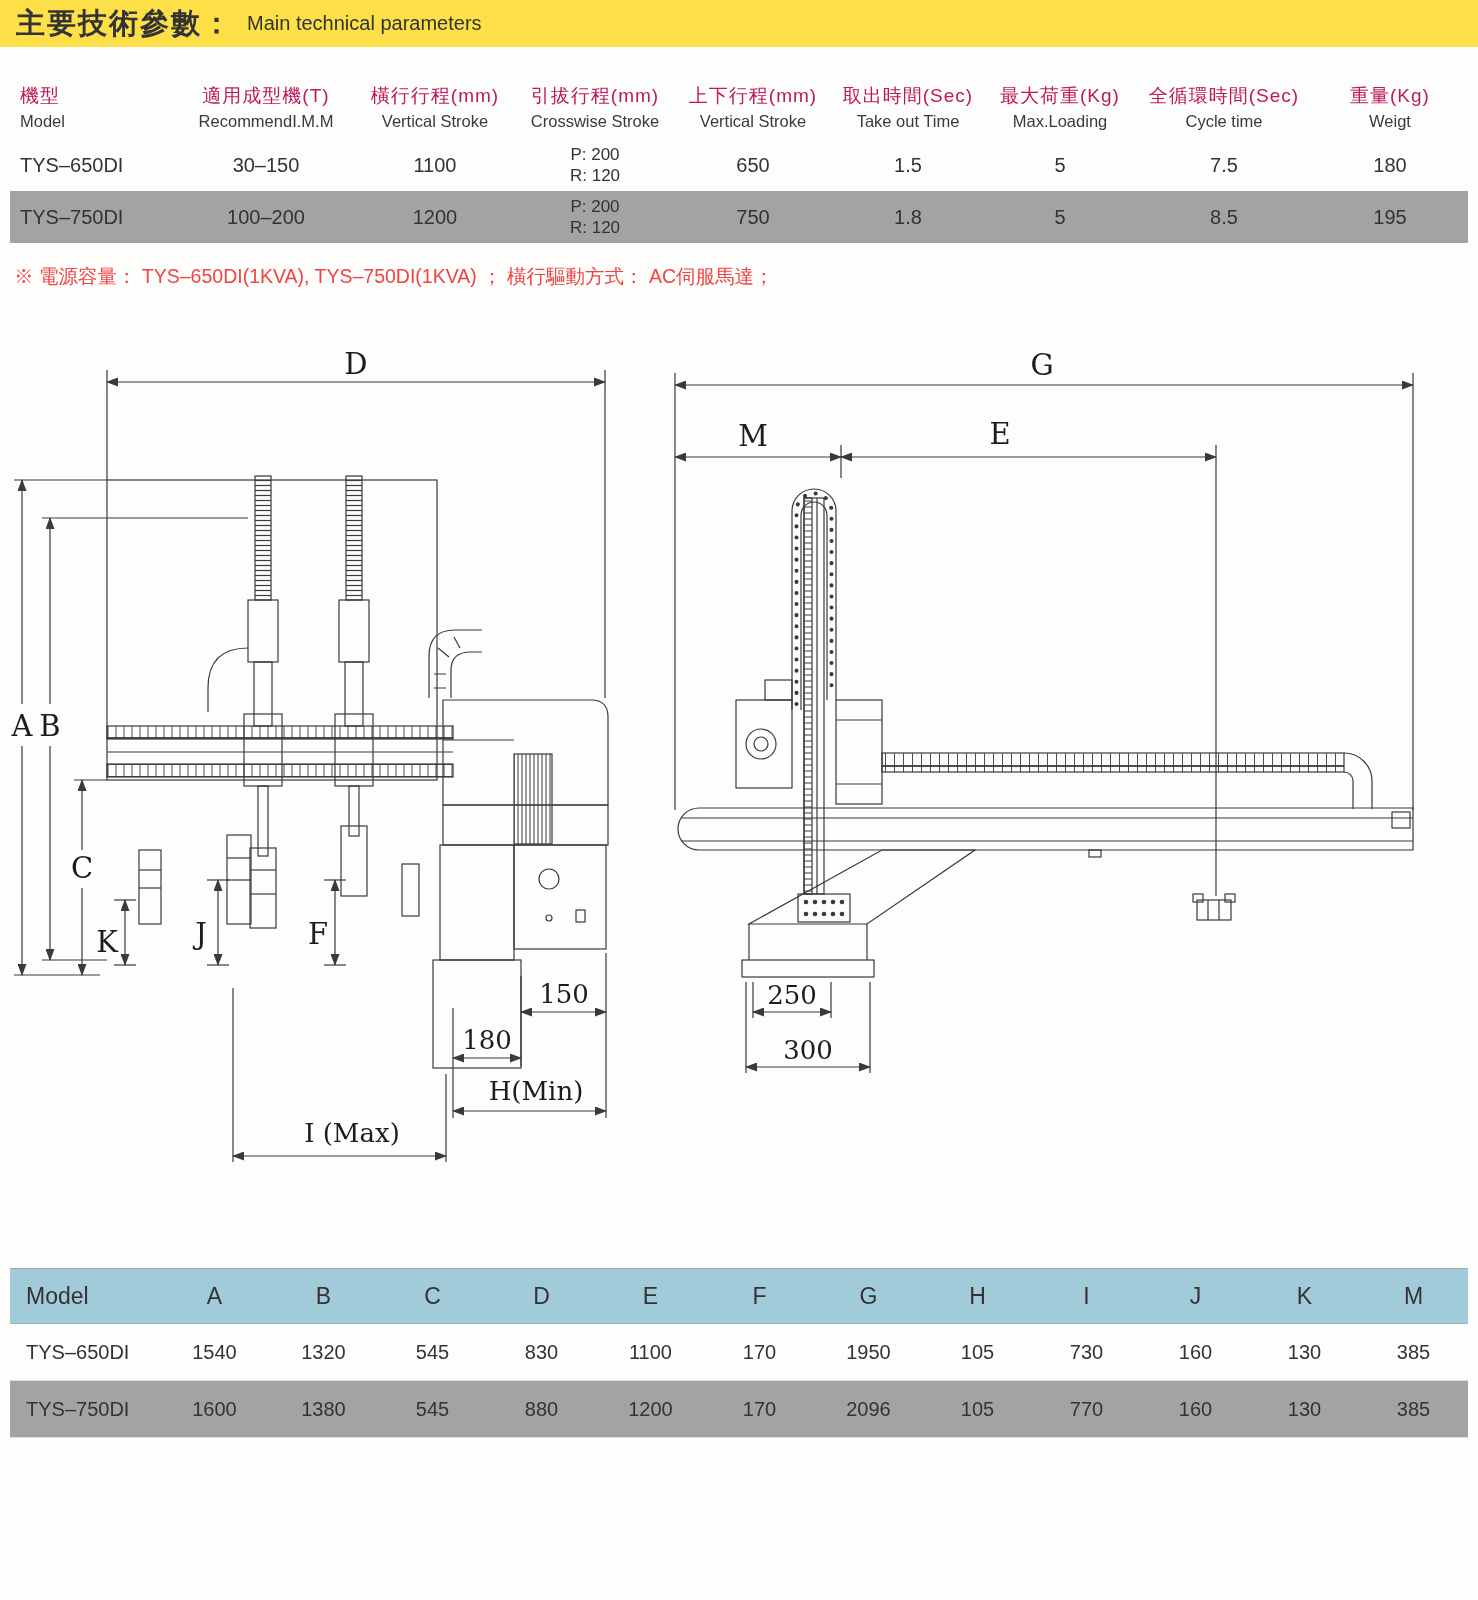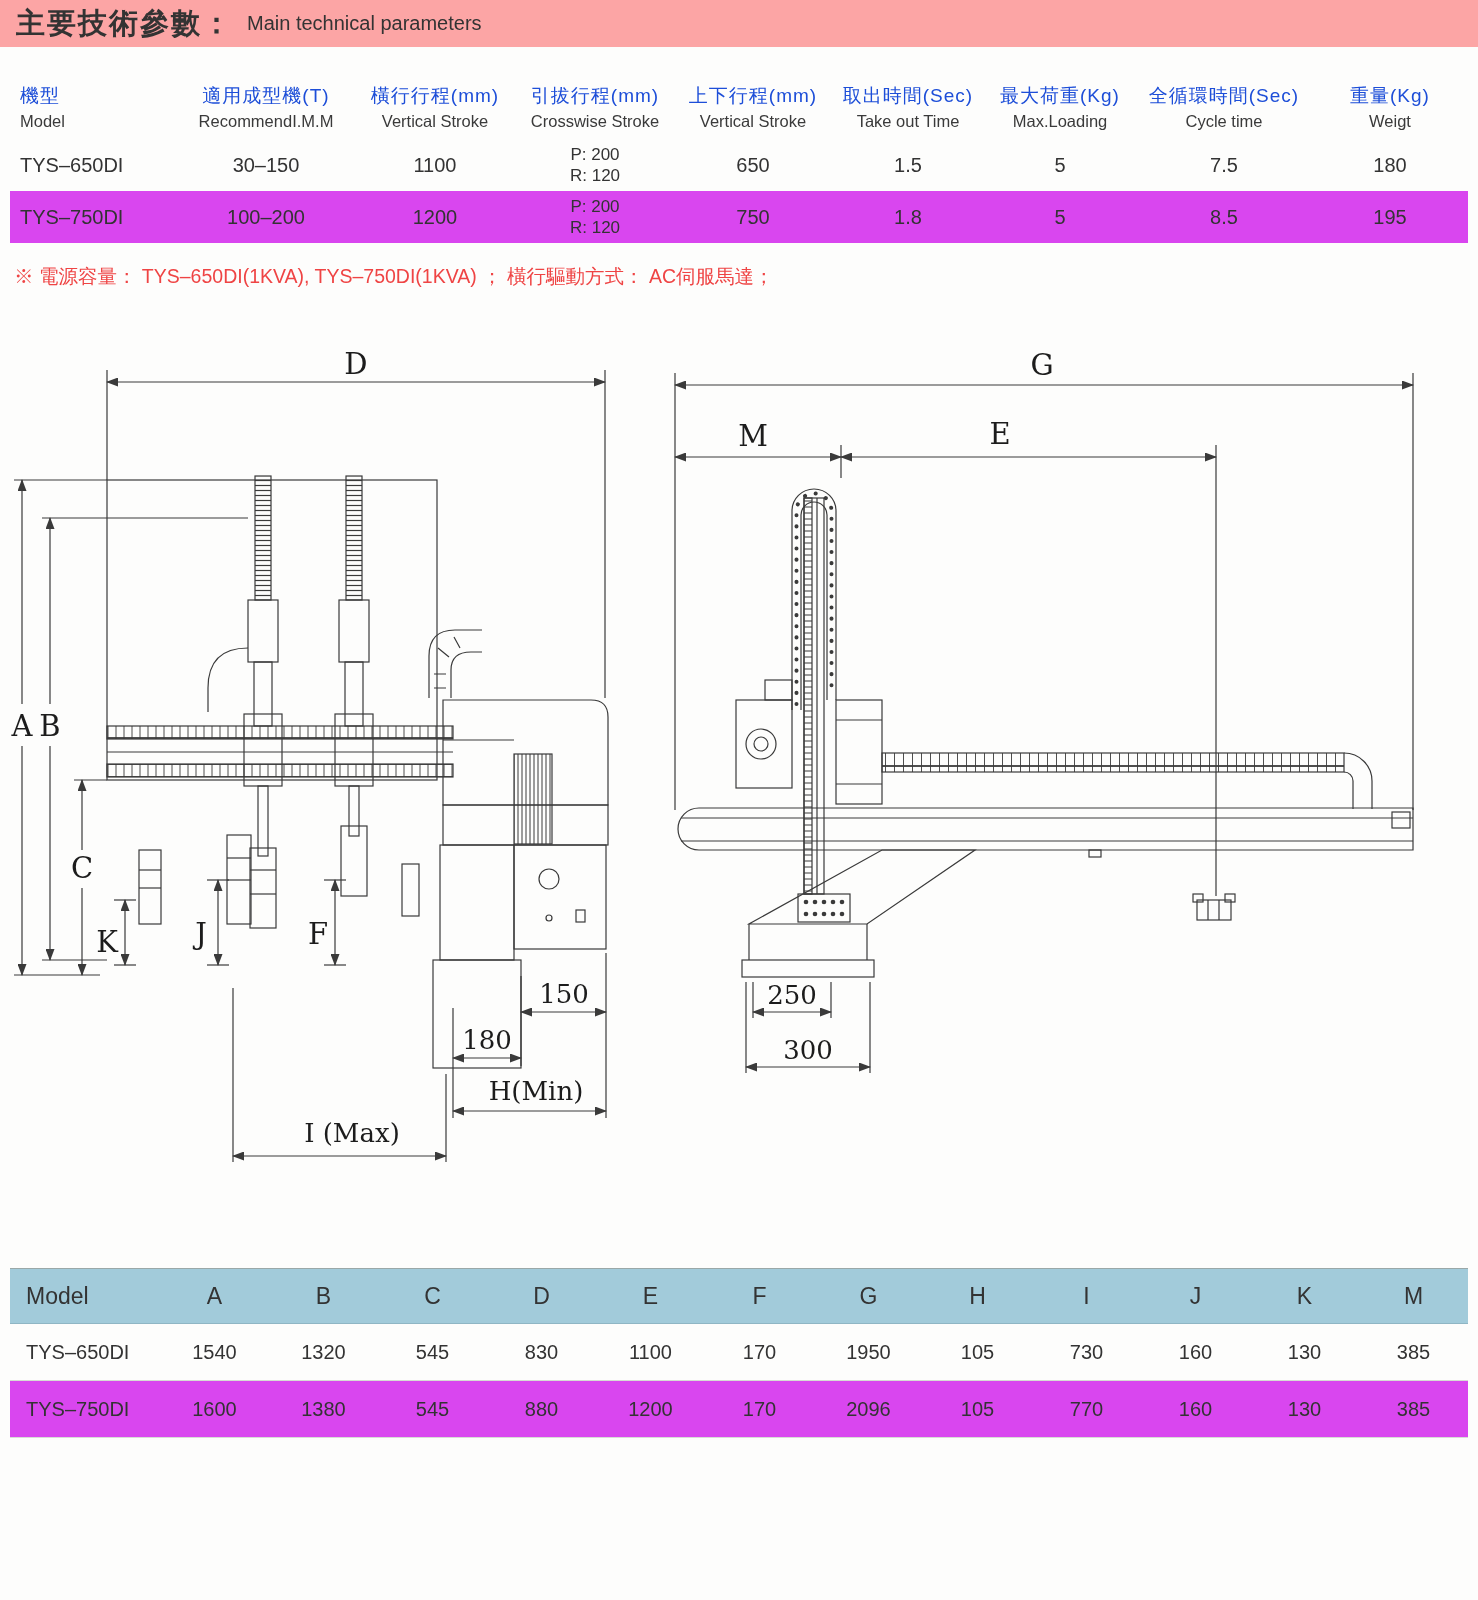--- a/index.html
+++ b/index.html
@@ -1,32 +1,32 @@
 <!DOCTYPE html>
 <html><head>
 <meta charset="utf-8">
 <style>
   * { margin:0; padding:0; box-sizing:border-box; }
   html,body { background:#ffffff; }
   body { width:1478px; height:1600px; font-family:"Liberation Sans",sans-serif; color:#3a3a3a; position:relative; overflow:hidden; }
   .page { width:1478px; height:1600px; background:#fdfdfc; overflow:hidden; }
 
-  .bar { background:#fca5a5; height:47px; display:flex; align-items:center; gap:14px; padding:0 16px; }
+  .bar { background:#fde047; height:47px; display:flex; align-items:center; gap:14px; padding:0 16px; }
   .bar .bar-zh { font-size:29px; font-weight:bold; letter-spacing:2px; color:#333; }
   .bar .bar-en { font-size:20px; color:#333; }
 
   table { border-collapse:collapse; }
   .params { width:1458px; margin:12px 10px 0 10px; table-layout:fixed; }
   .params th { font-weight:normal; vertical-align:bottom; padding-bottom:8px; height:80px; text-align:center; }
-  .params .h-zh { font-size:19px; color:#1d4ed8; letter-spacing:1px; }
+  .params .h-zh { font-size:19px; color:#be185d; letter-spacing:1px; }
   .params .h-en { font-size:16.5px; color:#3a3a3a; margin-top:3px; }
   .params td { text-align:center; font-size:20px; height:52px; color:#333; }
   .params .ta-l { text-align:left; padding-left:10px; }
   .params .dual div { font-size:17px; line-height:1.25; }
-  .r-green { background:#d946ef; }
+  .r-green { background:#a3a3a3; }
 
   .notes { margin:16px 14px 0 14px; font-size:19.5px; color:#ef4444; line-height:1.75; }
   .notes .indent { padding-left:28px; }
 
   .bar2 { margin-top:14px; }
 
   .drawings { position:relative; height:852px; margin-top:55px; }
   .dwg-left  { position:absolute; left:8px;  top:0; }
   .dwg-right { position:absolute; left:665px; top:0; }
   svg { overflow:visible; }

